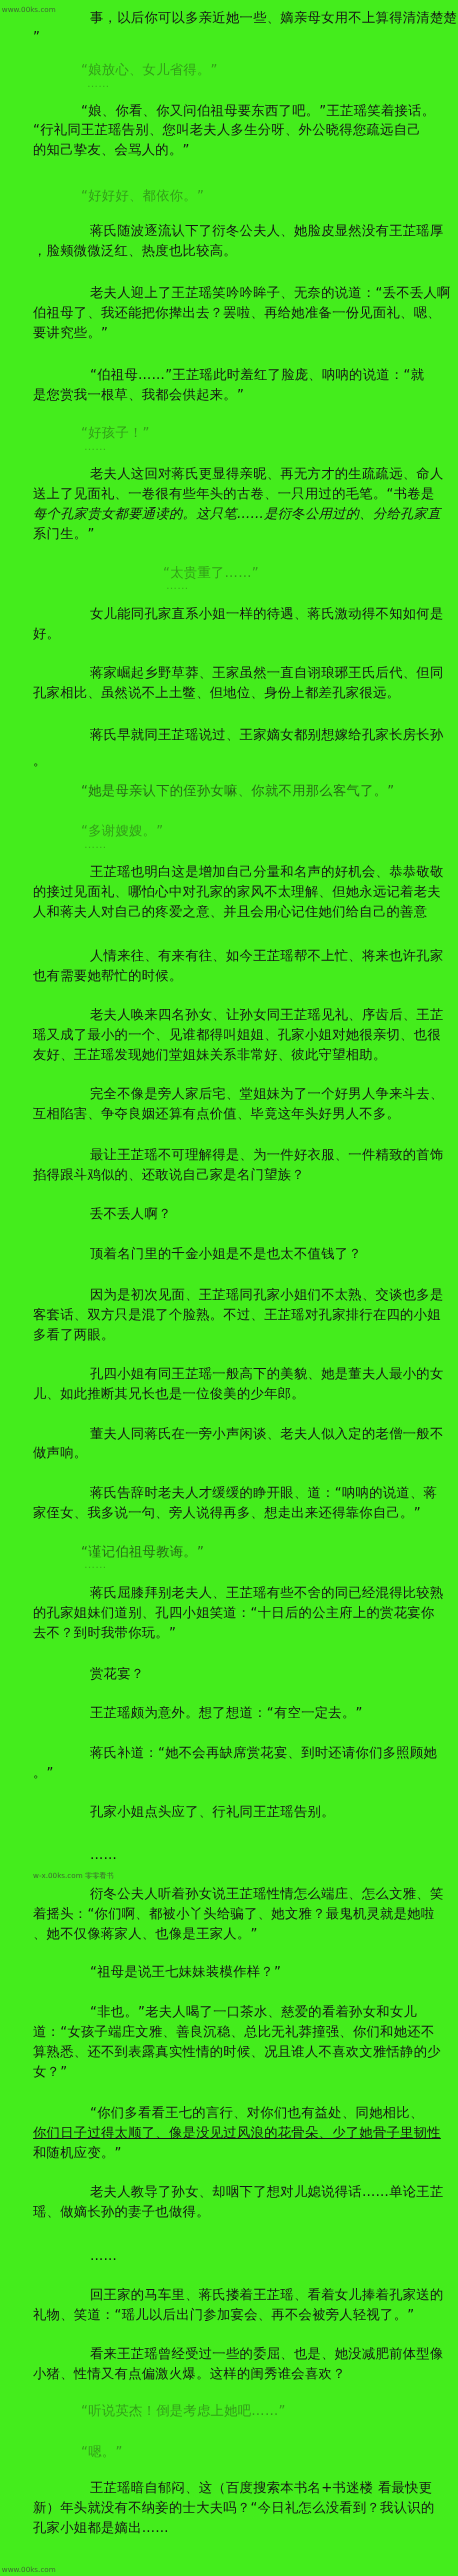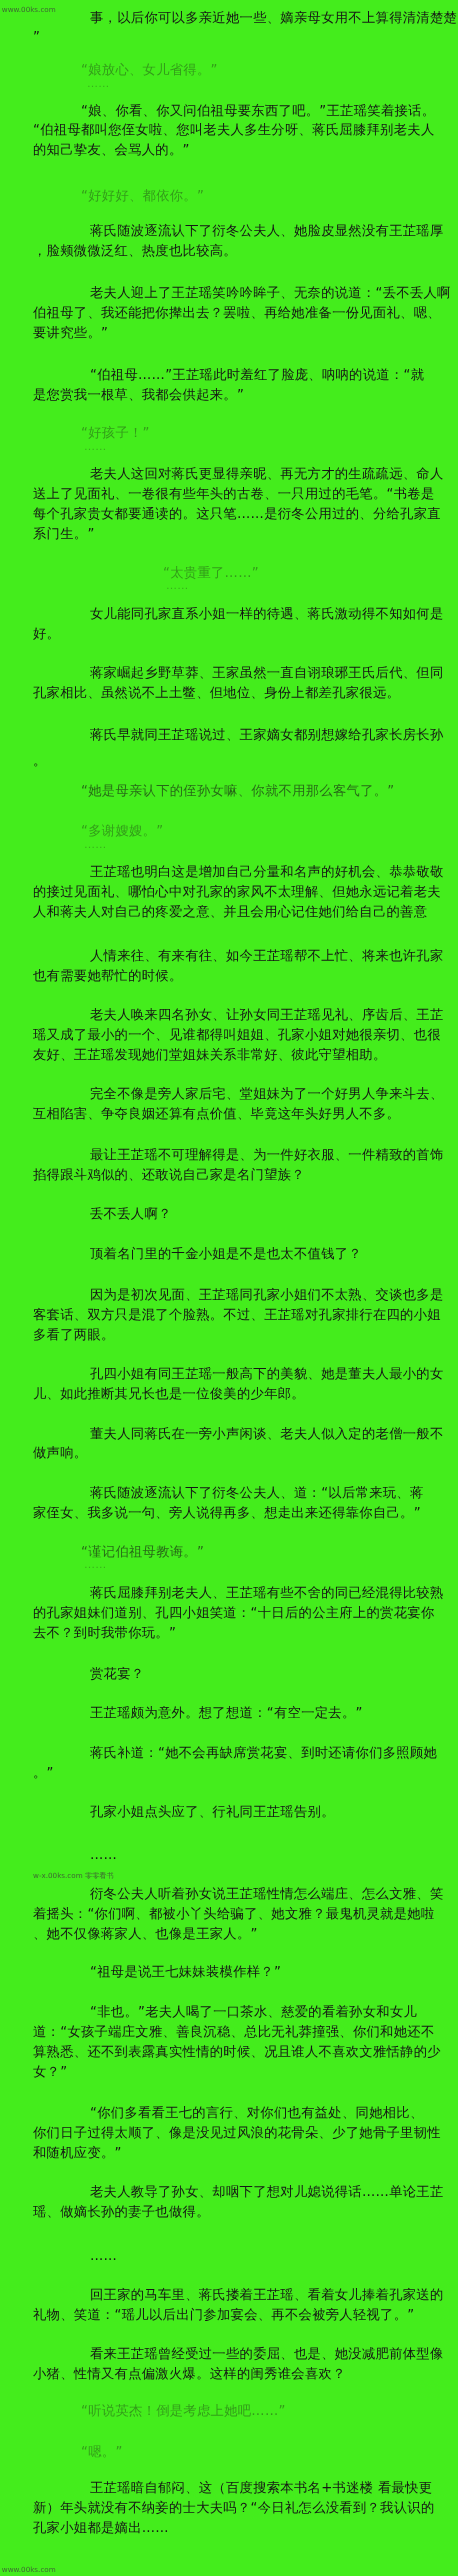--- a/index.html
+++ b/index.html
@@ -37,35 +37,35 @@
 </head>
 <body>
 
 <div id="reader-page" style="background-color: rgb(68, 237, 28);">
     <div class="text-line watermark" style="left: 1.8px; top: 2.4px;">www.00ks.com</div>
     <div class="text-line normal" style="left: 90px; top: 9.7px;">事，以后你可以多亲近她一些、嫡亲母女用不上算得清清楚楚</div>
     <div class="text-line normal" style="left: 33px; top: 29px;">”</div>
     <div class="text-line faint" style="left: 81px; top: 62px;">“娘放心、女儿省得。”</div>
     <div class="text-line ghost" style="left: 87px; top: 76px;">……</div>
     <div class="text-line normal" style="left: 81px; top: 103px;">“娘、你看、你又问伯祖母要东西了吧。”王芷瑶笑着接话。</div>
-    <div class="text-line normal" style="left: 33px; top: 122px;">“伯祖母都叫您侄女啦、您叫老夫人多生分呀、蒋氏屈膝拜别老夫人</div>
+    <div class="text-line normal" style="left: 33px; top: 122px;">“行礼同王芷瑶告别、您叫老夫人多生分呀、外公晓得您疏远自己</div>
     <div class="text-line normal" style="left: 33px; top: 142px;">的知己挚友、会骂人的。”</div>
     <div class="text-line faint" style="left: 81px; top: 188px;">“好好好、都依你。”</div>
     <div class="text-line normal" style="left: 90px; top: 223px;">蒋氏随波逐流认下了衍冬公夫人、她脸皮显然没有王芷瑶厚</div>
     <div class="text-line normal" style="left: 33px; top: 243px;">，脸颊微微泛红、热度也比较高。</div>
     <div class="text-line normal" style="left: 90px; top: 285px;">老夫人迎上了王芷瑶笑吟吟眸子、无奈的说道：“丢不丢人啊</div>
     <div class="text-line normal" style="left: 33px; top: 305px;">伯祖母了、我还能把你撵出去？罢啦、再给她准备一份见面礼、嗯、</div>
     <div class="text-line normal" style="left: 33px; top: 325px;">要讲究些。”</div>
     <div class="text-line normal" style="left: 90px; top: 367px;">“伯祖母……”王芷瑶此时羞红了脸庞、呐呐的说道：“就</div>
     <div class="text-line normal" style="left: 33px; top: 387px;">是您赏我一根草、我都会供起来。”</div>
     <div class="text-line faint" style="left: 81px; top: 425px;">“好孩子！”</div>
     <div class="text-line ghost" style="left: 84px; top: 439px;">……</div>
     <div class="text-line normal" style="left: 90px; top: 466px;">老夫人这回对蒋氏更显得亲昵、再无方才的生疏疏远、命人</div>
     <div class="text-line normal" style="left: 33px; top: 486px;">送上了见面礼、一卷很有些年头的古卷、一只用过的毛笔。“书卷是</div>
-    <div class="text-line normal" style="left: 33px; top: 506px;">每个孔家贵女都要通读的。这只笔……是衍冬公用过的、分给孔家直</div>
+    <div class="text-line normal" style="left: 33px; top: 506px; font-style: italic;">每个孔家贵女都要通读的。这只笔……是衍冬公用过的、分给孔家直</div>
     <div class="text-line normal" style="left: 33px; top: 526px;">系门生。”</div>
     <div class="text-line faint" style="left: 163px; top: 565px;">“太贵重了……”</div>
     <div class="text-line ghost" style="left: 166px; top: 578px;">……</div>
     <div class="text-line normal" style="left: 90px; top: 606px;">女儿能同孔家直系小姐一样的待遇、蒋氏激动得不知如何是</div>
     <div class="text-line normal" style="left: 33px; top: 626px;">好。</div>
     <div class="text-line normal" style="left: 90px; top: 665px;">蒋家崛起乡野草莽、王家虽然一直自诩琅琊王氏后代、但同</div>
     <div class="text-line normal" style="left: 33px; top: 685px;">孔家相比、虽然说不上土鳖、但地位、身份上都差孔家很远。</div>
     <div class="text-line normal" style="left: 90px; top: 727px;">蒋氏早就同王芷瑶说过、王家嫡女都别想嫁给孔家长房长孙</div>
     <div class="text-line normal" style="left: 33px; top: 753px;">。</div>
     <div class="text-line mid" style="left: 81px; top: 783px;">“她是母亲认下的侄孙女嘛、你就不用那么客气了。”</div>
@@ -85,21 +85,21 @@
     <div class="text-line normal" style="left: 33px; top: 1167px;">掐得跟斗鸡似的、还敢说自己家是名门望族？</div>
     <div class="text-line normal" style="left: 90px; top: 1206px;">丢不丢人啊？</div>
     <div class="text-line normal" style="left: 90px; top: 1246px;">顶着名门里的千金小姐是不是也太不值钱了？</div>
     <div class="text-line normal" style="left: 90px; top: 1287px;">因为是初次见面、王芷瑶同孔家小姐们不太熟、交谈也多是</div>
     <div class="text-line normal" style="left: 33px; top: 1307px;">客套话、双方只是混了个脸熟。不过、王芷瑶对孔家排行在四的小姐</div>
     <div class="text-line normal" style="left: 33px; top: 1327px;">多看了两眼。</div>
     <div class="text-line normal" style="left: 90px; top: 1366px;">孔四小姐有同王芷瑶一般高下的美貌、她是董夫人最小的女</div>
     <div class="text-line normal" style="left: 33px; top: 1386px;">儿、如此推断其兄长也是一位俊美的少年郎。</div>
     <div class="text-line normal" style="left: 90px; top: 1426px;">董夫人同蒋氏在一旁小声闲谈、老夫人似入定的老僧一般不</div>
     <div class="text-line normal" style="left: 33px; top: 1445px;">做声响。</div>
-    <div class="text-line normal" style="left: 90px; top: 1485px;">蒋氏随波逐流认下了衍冬公夫人、道：“以后常来玩、蒋</div>
+    <div class="text-line normal" style="left: 90px; top: 1485px;">蒋氏告辞时老夫人才缓缓的睁开眼、道：“呐呐的说道、蒋</div>
     <div class="text-line normal" style="left: 33px; top: 1505px;">家侄女、我多说一句、旁人说得再多、想走出来还得靠你自己。”</div>
     <div class="text-line mid" style="left: 81px; top: 1544px;">“谨记伯祖母教诲。”</div>
     <div class="text-line ghost" style="left: 84px; top: 1557px;">……</div>
     <div class="text-line normal" style="left: 90px; top: 1585px;">蒋氏屈膝拜别老夫人、王芷瑶有些不舍的同已经混得比较熟</div>
     <div class="text-line normal" style="left: 33px; top: 1605px;">的孔家姐妹们道别、孔四小姐笑道：“十日后的公主府上的赏花宴你</div>
     <div class="text-line normal" style="left: 33px; top: 1625px;">去不？到时我带你玩。”</div>
     <div class="text-line normal" style="left: 90px; top: 1666px;">赏花宴？</div>
     <div class="text-line normal" style="left: 90px; top: 1705px;">王芷瑶颇为意外。想了想道：“有空一定去。”</div>
     <div class="text-line normal" style="left: 90px; top: 1745px;">蒋氏补道：“她不会再缺席赏花宴、到时还请你们多照顾她</div>
     <div class="text-line normal" style="left: 33px; top: 1765px;">。”</div>
@@ -108,21 +108,21 @@
     <div class="text-line watermark" style="left: 33px; top: 1868px;">w-x.00ks.com 零零看书</div>
     <div class="text-line normal" style="left: 90px; top: 1886px;">衍冬公夫人听着孙女说王芷瑶性情怎么端庄、怎么文雅、笑</div>
     <div class="text-line normal" style="left: 33px; top: 1906px; text-align: right;">着摇头：“你们啊、都被小丫头给骗了、她文雅？最鬼机灵就是她啦</div>
     <div class="text-line normal" style="left: 33px; top: 1926px;">、她不仅像蒋家人、也像是王家人。”</div>
     <div class="text-line normal" style="left: 90px; top: 1964px;">“祖母是说王七妹妹装模作样？”</div>
     <div class="text-line normal" style="left: 90px; top: 2004px;">“非也。”老夫人喝了一口茶水、慈爱的看着孙女和女儿</div>
     <div class="text-line normal" style="left: 33px; top: 2024px;">道：“女孩子端庄文雅、善良沉稳、总比无礼莽撞强、你们和她还不</div>
     <div class="text-line normal" style="left: 33px; top: 2044px;">算熟悉、还不到表露真实性情的时候、况且谁人不喜欢文雅恬静的少</div>
     <div class="text-line normal" style="left: 33px; top: 2064px;">女？”</div>
     <div class="text-line normal" style="left: 90px; top: 2105px;">“你们多看看王七的言行、对你们也有益处、同她相比、</div>
-    <div class="text-line normal" style="left: 33px; top: 2125px;">你们日子过得太顺了、像是没见过风浪的花骨朵、少了她骨子里韧性</div>
+    <div class="text-line normal" style="left: 33px; top: 2125px; text-decoration: underline;">你们日子过得太顺了、像是没见过风浪的花骨朵、少了她骨子里韧性</div>
     <div class="text-line normal" style="left: 33px; top: 2145px;">和随机应变。”</div>
     <div class="text-line normal" style="left: 90px; top: 2184px; text-align: right;">老夫人教导了孙女、却咽下了想对儿媳说得话……单论王芷</div>
     <div class="text-line normal" style="left: 33px; top: 2204px;">瑶、做嫡长孙的妻子也做得。</div>
     <div class="text-line normal" style="left: 90px; top: 2248px;">……</div>
     <div class="text-line normal" style="left: 90px; top: 2287px;">回王家的马车里、蒋氏搂着王芷瑶、看着女儿捧着孔家送的</div>
     <div class="text-line normal" style="left: 33px; top: 2307px;">礼物、笑道：“瑶儿以后出门参加宴会、再不会被旁人轻视了。”</div>
     <div class="text-line normal" style="left: 90px; top: 2346px;">看来王芷瑶曾经受过一些的委屈、也是、她没减肥前体型像</div>
     <div class="text-line normal" style="left: 33px; top: 2366px;">小猪、性情又有点偏激火爆。这样的闺秀谁会喜欢？</div>
     <div class="text-line faint" style="left: 81px; top: 2403px;">“听说英杰！倒是考虑上她吧……”</div>
     <div class="text-line faint" style="left: 81px; top: 2444px;">“嗯。”</div>

